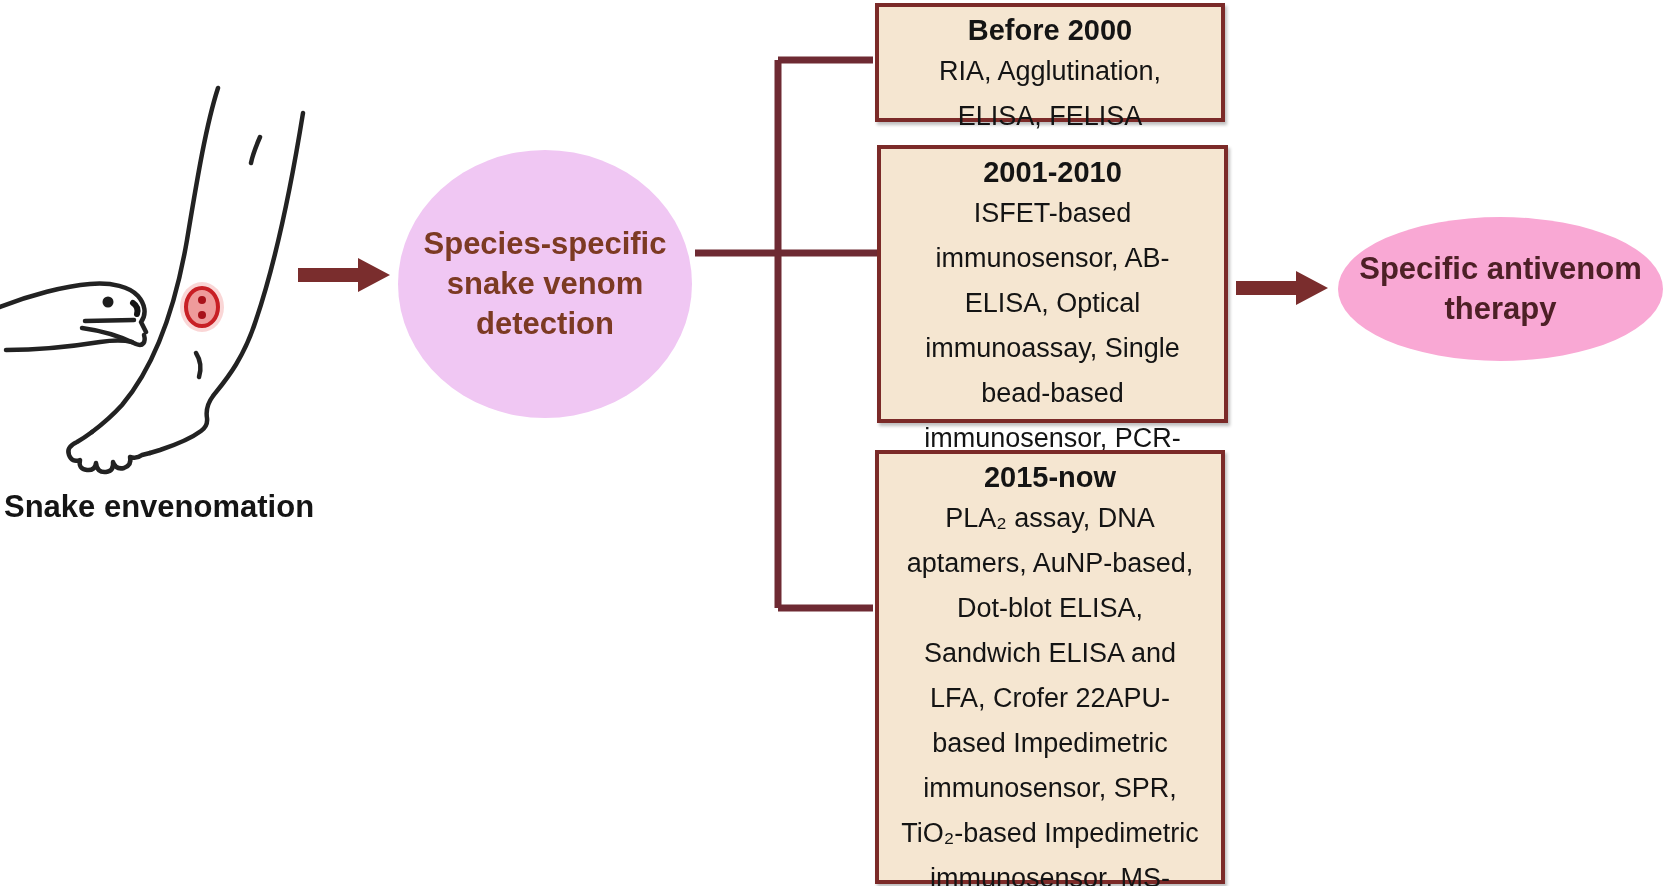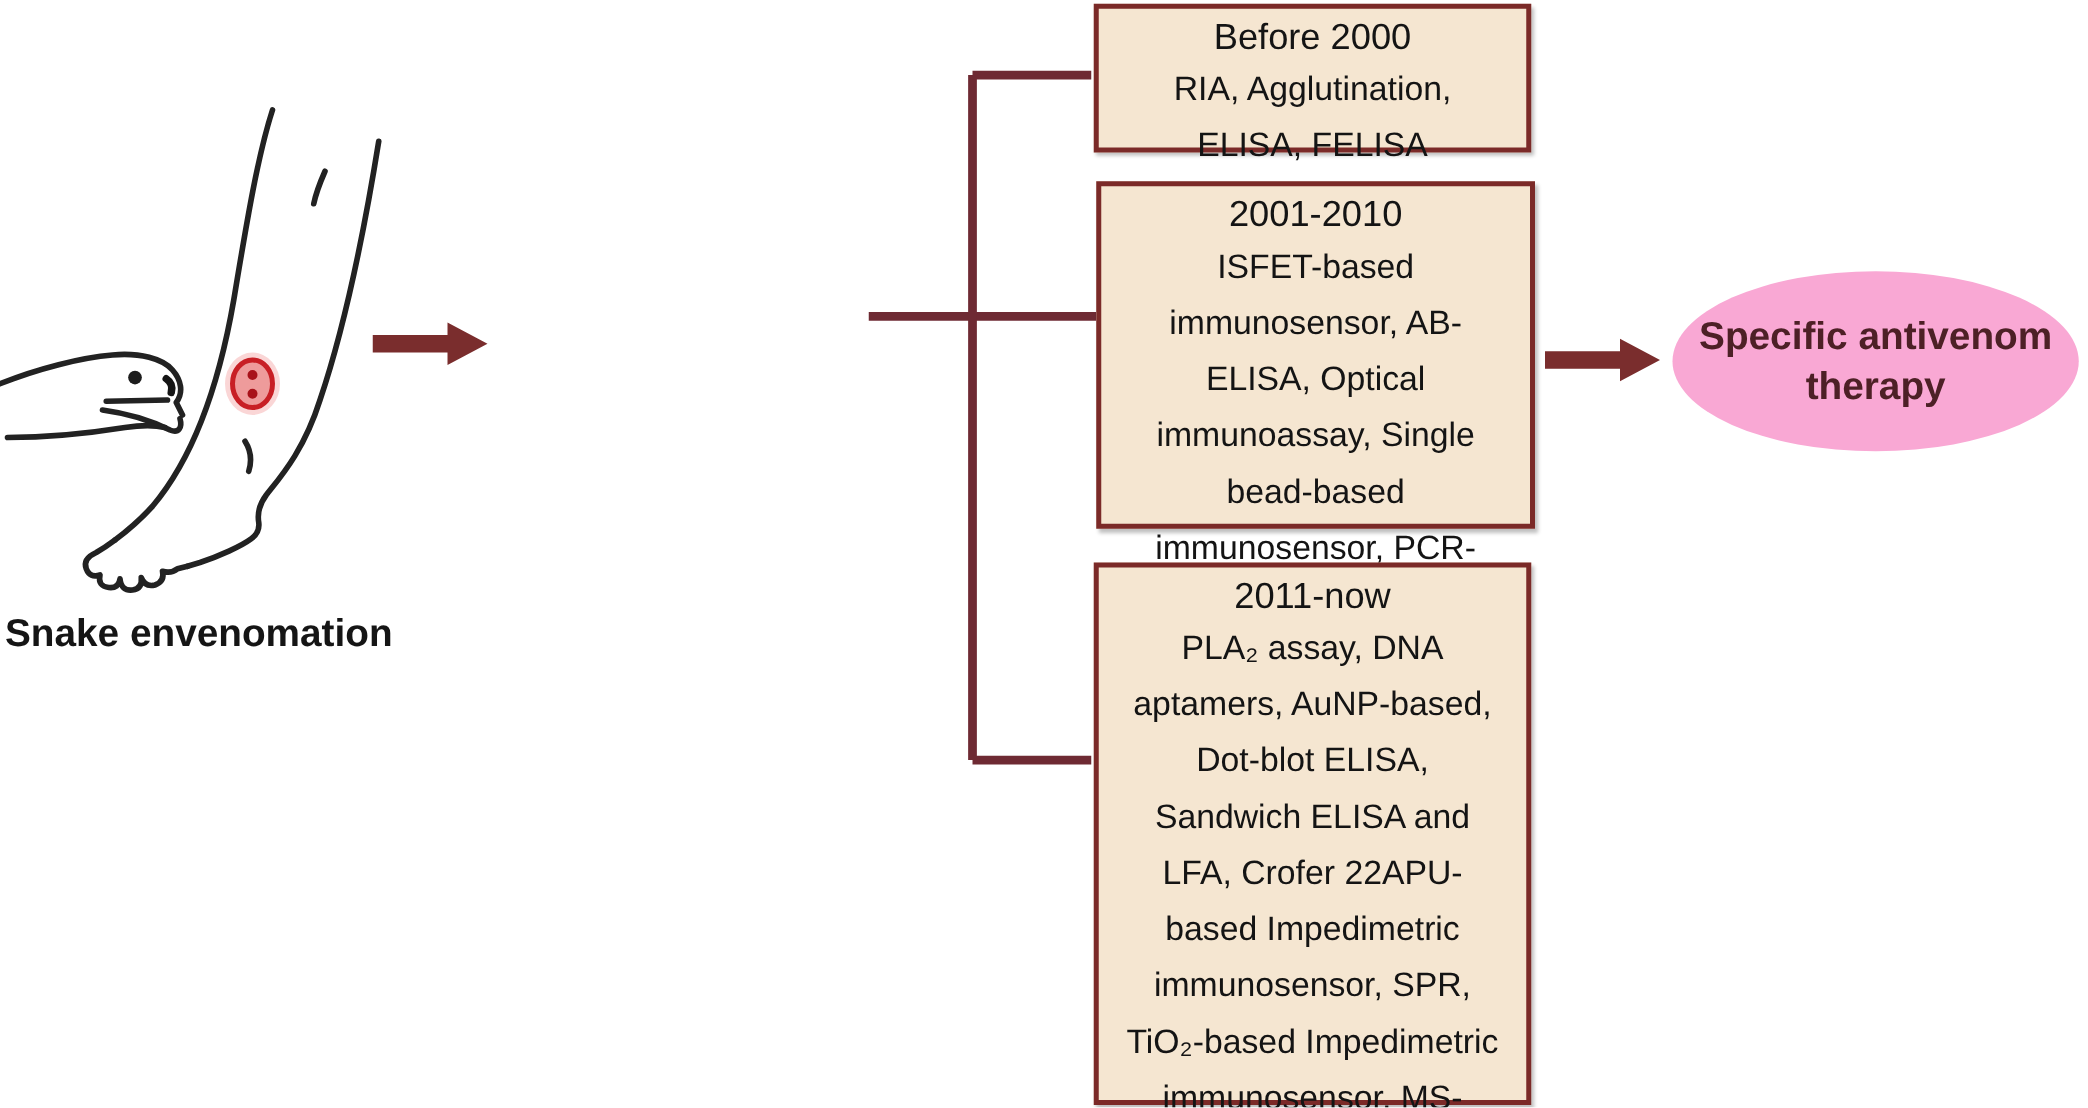--- a/index.html
+++ b/index.html
@@ -39,21 +39,21 @@
 
   
   .tbox{
     box-sizing:border-box;
     background:#f5e6d1;
     border:4px solid #7b2a28;
     box-shadow:2px 3px 3px rgba(0,0,0,0.25);
     text-align:center;color:#141414;
     padding:4px 6px;
   }
-  .tbox .t-title{font-size:29px;font-weight:normal;line-height:38px;}
+  .tbox .t-title{font-size:29px;font-weight:bold;line-height:38px;}
   .tbox .t-body{font-size:27px;line-height:45px;}
   .tbox1{left:875px;top:3px;width:350px;height:119px;}
   .tbox2{left:877px;top:145px;width:351px;height:278px;}
   .tbox3{left:875px;top:450px;width:350px;height:434px;}
 
   svg{display:block;}
 </style>
 </head>
 <body>
 
@@ -93,20 +93,25 @@
       <circle cx="202" cy="260" r="4" fill="#a8121a"></circle>
     </g>
   </svg>
 
   <div class="abs caption">Snake envenomation</div>
 
   <svg class="abs" style="left:298px;top:256px;" width="95" height="38" viewBox="0 0 95 38">
     <polygon points="0,12 60,12 60,2 92,19 60,36 60,26 0,26" fill="#7a2d2d"></polygon>
   </svg>
 
+  <div class="abs node node-detect">
+    <span class="prelines">Species-specific
+snake venom
+detection</span>
+  </div>
 
   <svg class="abs" style="left:0;top:0;pointer-events:none;" width="1670" height="886" viewBox="0 0 1670 886">
     <g stroke="#6e2a33" stroke-width="7" fill="none">
       <path d="M 695,253 H 877"></path>
       <path d="M 778,60 V 608"></path>
       <path d="M 778,60 H 873"></path>
       <path d="M 778,608 H 873"></path>
     </g>
   </svg>
 
@@ -121,21 +126,21 @@
     <div class="t-body prelines">ISFET-based
 immunosensor, AB-
 ELISA, Optical
 immunoassay, Single
 bead-based
 immunosensor, PCR-
 based</div>
   </div>
 
   <div class="abs tbox tbox3">
-    <div class="t-title">2011-now</div>
+    <div class="t-title">2015-now</div>
     <div class="t-body prelines">PLA₂ assay, DNA
 aptamers, AuNP-based,
 Dot-blot ELISA,
 Sandwich ELISA and
 LFA, Crofer 22APU-
 based Impedimetric
 immunosensor, SPR,
 TiO₂-based Impedimetric
 immunosensor, MS-
 based</div>

